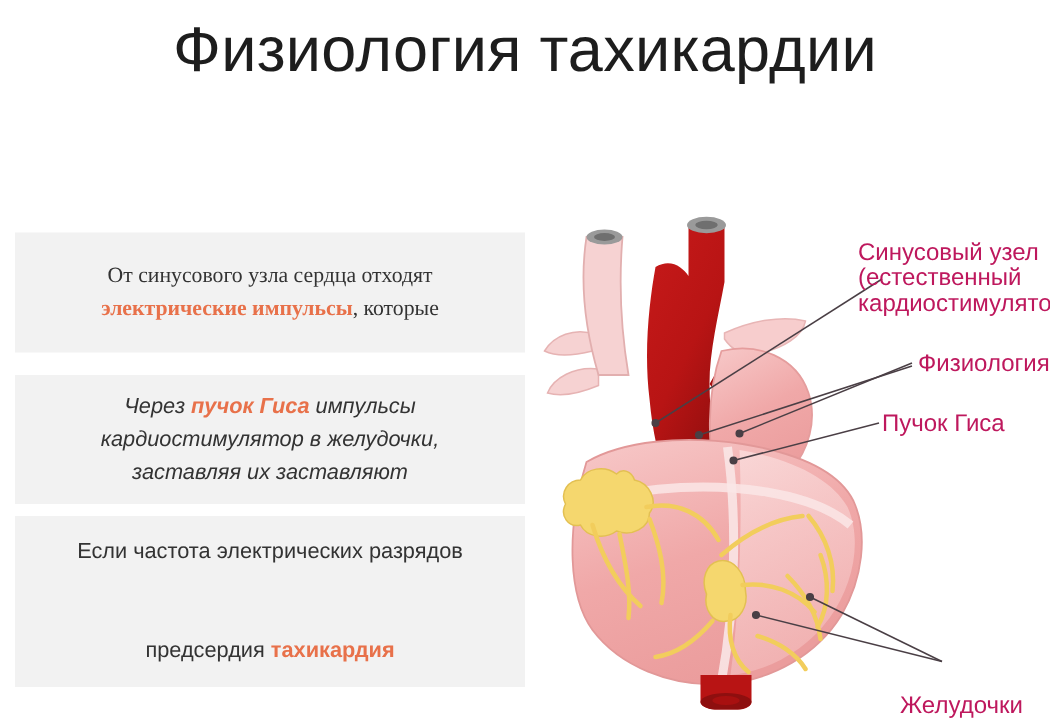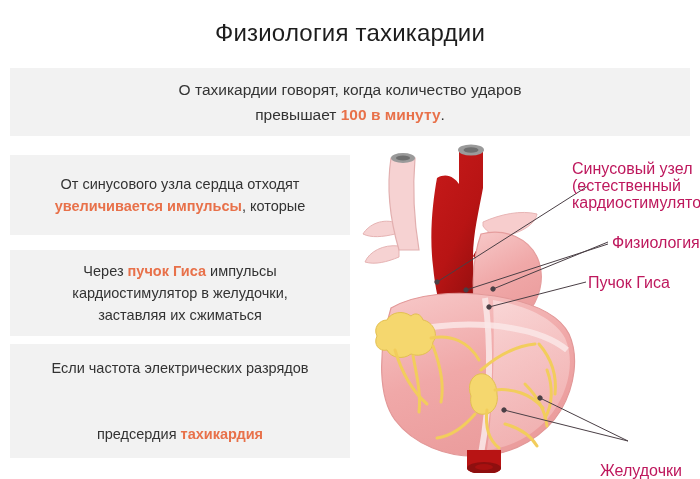--- a/index.html
+++ b/index.html
@@ -17,21 +17,21 @@
     background: #ffffff;
     overflow: hidden;
   }
   
   #page-title {
     position: absolute;
     left: 0;
     top: 12px;
     width: 700px;
     text-align: center;
-    font-size: 24px;
+    font-size: 42px;
     font-weight: 300;
     color: #1d1d1d;
     letter-spacing: 0.2px;
     line-height: 42px;
     white-space: nowrap;
   }
   
   .info-box {
     position: absolute;
     background: #f2f2f2;
@@ -50,22 +50,22 @@
   #header-box {
     left: 10px;
     top: 68px;
     width: 680px;
     height: 68px;
   }
   #header-box .info-text {
     font-size: 15.5px;
     line-height: 25px;
   }
-  #box-1 { left: 10px; top: 155px;  width: 340px; height: 80px; }
-  #box-2 { left: 10px; top: 250px;  width: 340px; height: 86px; }
+  #box-1 { left: 10px; top: 155px;  width: 340px; height: 80px; font-family: Liberation Serif, serif; }
+  #box-2 { left: 10px; top: 250px;  width: 340px; height: 86px; font-style: italic; }
   #box-3 { left: 10px; top: 344px;  width: 340px; height: 114px; }
 
   .hl {
     color: #e8714a;
     font-weight: bold;
   }
   
   #heart-figure {
     position: absolute;
     left: 355px;
@@ -95,39 +95,33 @@
     pointer-events: none;
   }
 </style>
 </head>
 <body>
 
 <div id="page">
 
   <div id="page-title">Физиология тахикардии</div>
 
-  <div class="info-box" id="header-box">
-    <div class="info-text">
-      <span>О тахикардии говорят, когда количество ударов</span><br>
-      <span>превышает </span><span class="hl">100 в минуту</span><span>.</span>
-    </div>
-  </div>
 
   <div class="info-box" id="box-1">
     <div class="info-text">
       <span>От синусового узла сердца отходят</span><br>
-      <span class="hl">увеличивается импульсы</span><span>, которые</span><br>
+      <span class="hl">электрические импульсы</span><span>, которые</span><br>
     </div>
   </div>
 
   <div class="info-box" id="box-2">
     <div class="info-text">
       <span>Через </span><span class="hl">пучок Гиса</span><span> импульсы</span><br>
       <span>кардиостимулятор в желудочки,</span><br>
-      <span>заставляя их сжиматься</span>
+      <span>заставляя их заставляют</span>
     </div>
   </div>
 
   <div class="info-box" id="box-3">
     <div class="info-text">
       <span>Если частота электрических разрядов</span><br>
       <br>
       <br>
       <span>предсердия </span><span class="hl">тахикардия</span>
     </div>

